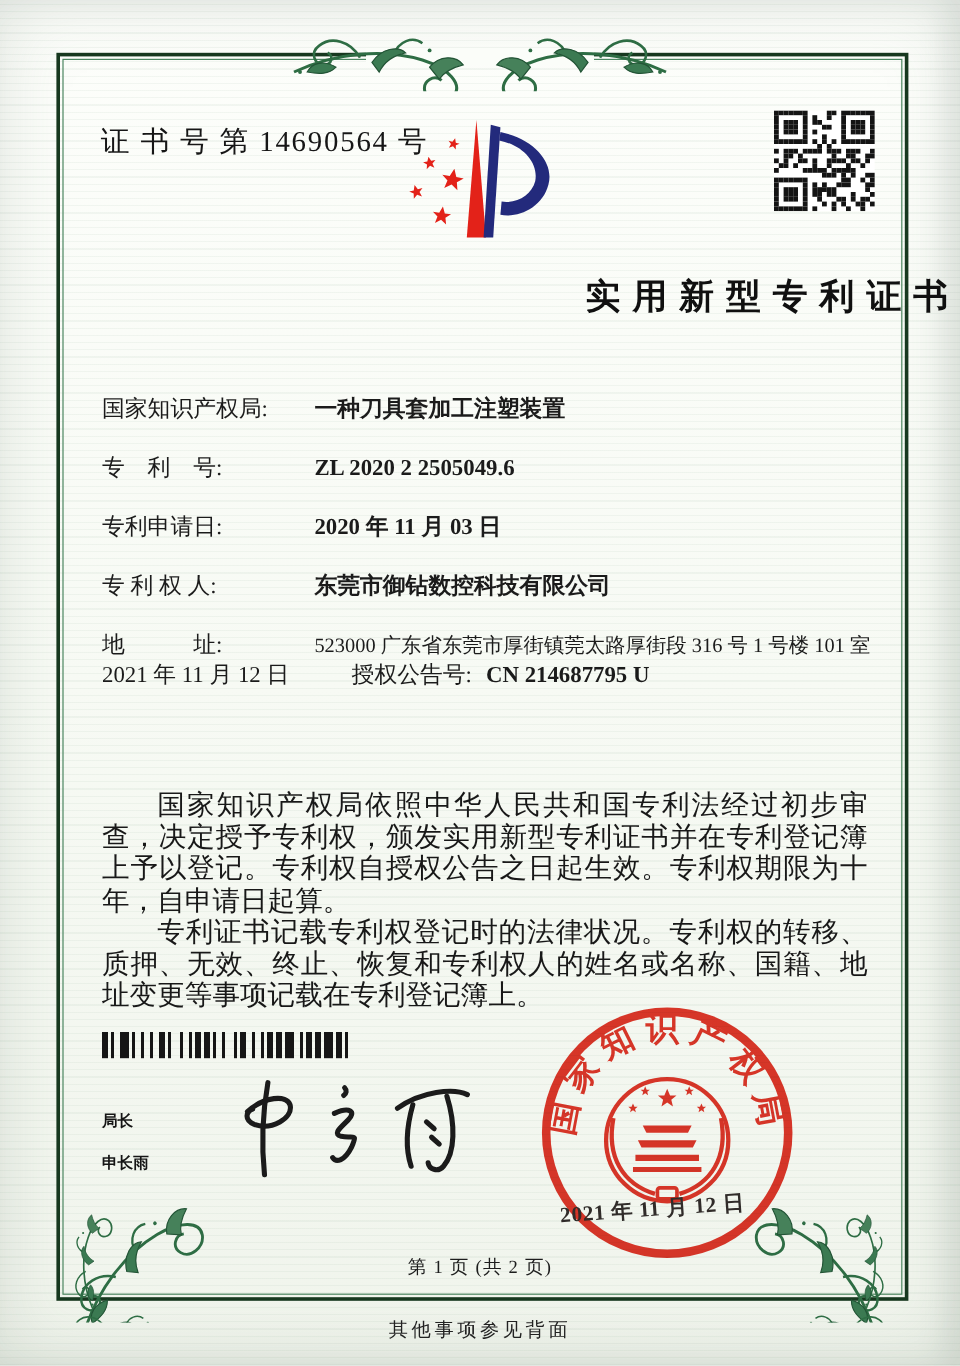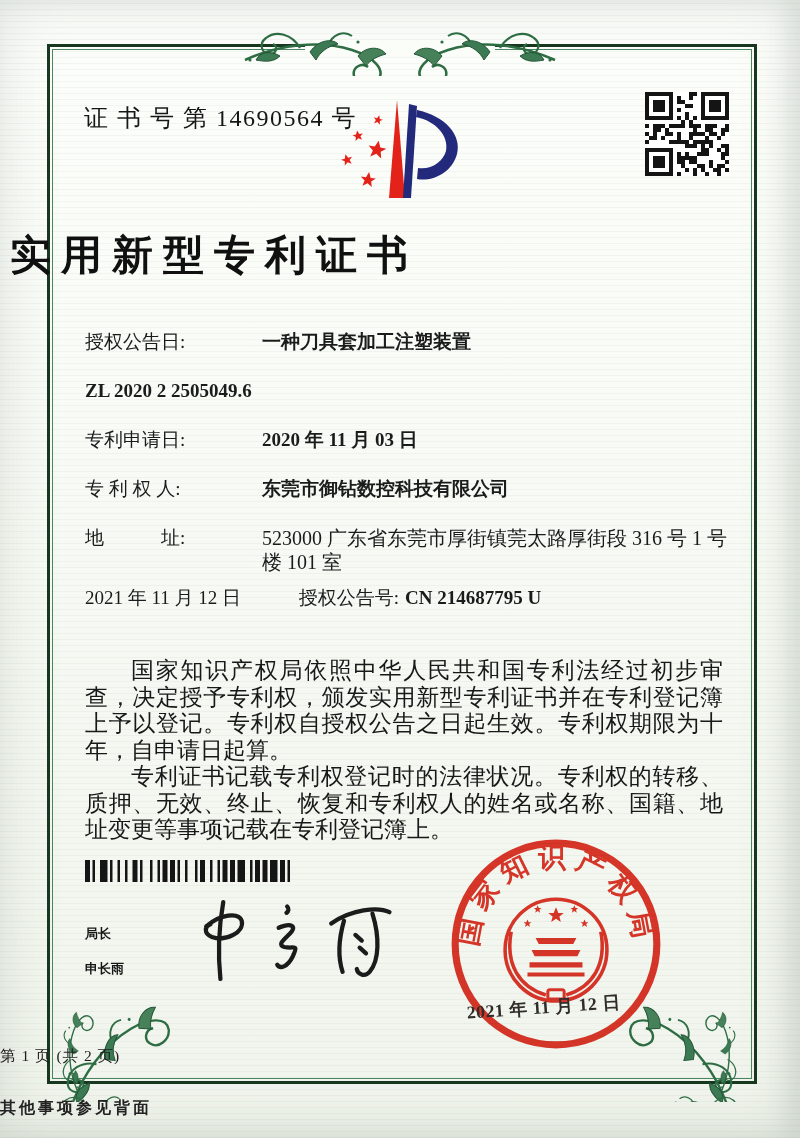--- a/index.html
+++ b/index.html
@@ -9,37 +9,37 @@
       repeating-linear-gradient(0deg, rgba(148,178,156,0.10) 0px, rgba(148,178,156,0.10) 1px, transparent 1px, transparent 6px),
       linear-gradient(180deg,#fdfefb 0%,#f7faf4 50%,#f0f4ec 100%);
     box-shadow: inset 0 0 60px rgba(90,110,95,0.18), inset -14px 0 22px rgba(90,110,95,0.10);}
   .border-outer{position:absolute;left:47px;top:44px;width:704px;height:1034px;border:3px solid #17381f;}
   .border-inner{position:absolute;inset:2px;border:1px solid #4b8560;}
   .flourish{position:absolute;}
   .flourish-br{transform:scaleX(-1);}
   .cert-no{position:absolute;left:84px;top:102px;font-size:24px;letter-spacing:1.5px;color:#161616;}
   .logo{position:absolute;left:320px;top:94px;}
   .qr{position:absolute;left:645px;top:92px;}
-  .title{position:absolute;left:0;right:0;top:228px;text-align:left;font-size:41px;font-weight:bold;letter-spacing:10px;padding-left:10px;color:#101010;}
+  .title{position:absolute;left:0;right:0;top:228px;text-align:right;font-size:29px;font-weight:bold;letter-spacing:10px;padding-left:10px;color:#101010;}
   .fields{position:absolute;left:85px;top:330px;width:640px;font-size:19px;color:#1b1b1b;}
   .row{display:flex;line-height:23px;margin-bottom:26px;}
   .lbl{width:177px;flex:none;}
   .val{flex:1;font-weight:bold;}
   .aval{width:468px;flex:none;line-height:24px;}
-  .row-addr{margin-bottom:12px;}
+  .row-addr{margin-bottom:1px;}
   .gval{width:208px;flex:none;}
-  .lbl2{width:112px;flex:none;text-align:center;}
+  .lbl2{width:112px;flex:none;}
   .body-text{position:absolute;left:85px;top:658px;width:638px;font-size:23px;line-height:26.5px;text-align:justify;color:#181818;}
   .body-text p{margin:0;text-indent:2em;}
   .barcode{position:absolute;left:85px;top:860px;}
   .director{position:absolute;left:85px;top:916px;font-size:13px;line-height:35px;color:#151515;font-weight:bold;}
   .signature{position:absolute;left:192px;top:892px;}
   .seal{position:absolute;left:446px;top:834px;opacity:.94;mix-blend-mode:multiply;}
-  .page-info{position:absolute;left:0;right:0;top:1046px;text-align:left;font-size:15.5px;letter-spacing:1px;color:#1d1d1d;}
-  .back-note{position:absolute;left:0;right:0;top:1098px;font-size:16px;letter-spacing:3px;color:#222;font-weight:bold;}
+  .page-info{position:absolute;left:0;right:0;top:1046px;text-align:center;font-size:15.5px;letter-spacing:1px;color:#1d1d1d;}
+  .back-note{position:absolute;left:0;right:0;top:1098px;text-align:center;font-size:16px;letter-spacing:3px;color:#222;}
   svg{display:block;}
 </style>
 </head>
 <body>
 
 <div class="photo">
 
   <svg width="0" height="0" style="position:absolute" aria-hidden="true">
     <defs>
       <g id="fl">
@@ -306,37 +306,38 @@
       <rect x="32" y="80" width="4" height="4" fill="#141414"></rect>
       <rect x="48" y="80" width="4" height="4" fill="#141414"></rect>
       <rect x="60" y="80" width="4" height="4" fill="#141414"></rect>
       <rect x="72" y="80" width="4" height="4" fill="#141414"></rect>
     </svg>
 
   <div class="title">实用新型专利证书</div>
 
   <div class="fields">
     <div class="row">
-      <span class="lbl">授权公告日:</span>
+      <span class="lbl">国家知识产权局:</span>
       <span class="val">一种刀具套加工注塑装置</span>
     </div>
     <div class="row">
+      <span class="lbl">专　利　号:</span>
       <span class="val">ZL 2020 2 2505049.6</span>
     </div>
     <div class="row">
       <span class="lbl">专利申请日:</span>
       <span class="val">2020 年 11 月 03 日</span>
     </div>
     <div class="row">
       <span class="lbl">专 利 权 人:</span>
       <span class="val">东莞市御钻数控科技有限公司</span>
     </div>
     <div class="row row-addr">
       <span class="lbl">地　　　址:</span>
-      <span class="aval" style="font-size:20px">523000 广东省东莞市厚街镇莞太路厚街段 316 号 1 号楼 101 室</span>
+      <span class="aval" style="font-size:17px">523000 广东省东莞市厚街镇莞太路厚街段 316 号 1 号楼 101 室</span>
     </div>
     <div class="row">
       <span class="gval">2021 年 11 月 12 日</span>
       <span class="lbl2">授权公告号:</span>
       <span class="val">CN 214687795 U</span>
     </div>
   </div>
 
   <div class="body-text">
     <p>国家知识产权局依照中华人民共和国专利法经过初步审查，决定授予专利权，颁发实用新型专利证书并在专利登记簿上予以登记。专利权自授权公告之日起生效。专利权期限为十年，自申请日起算。</p>

